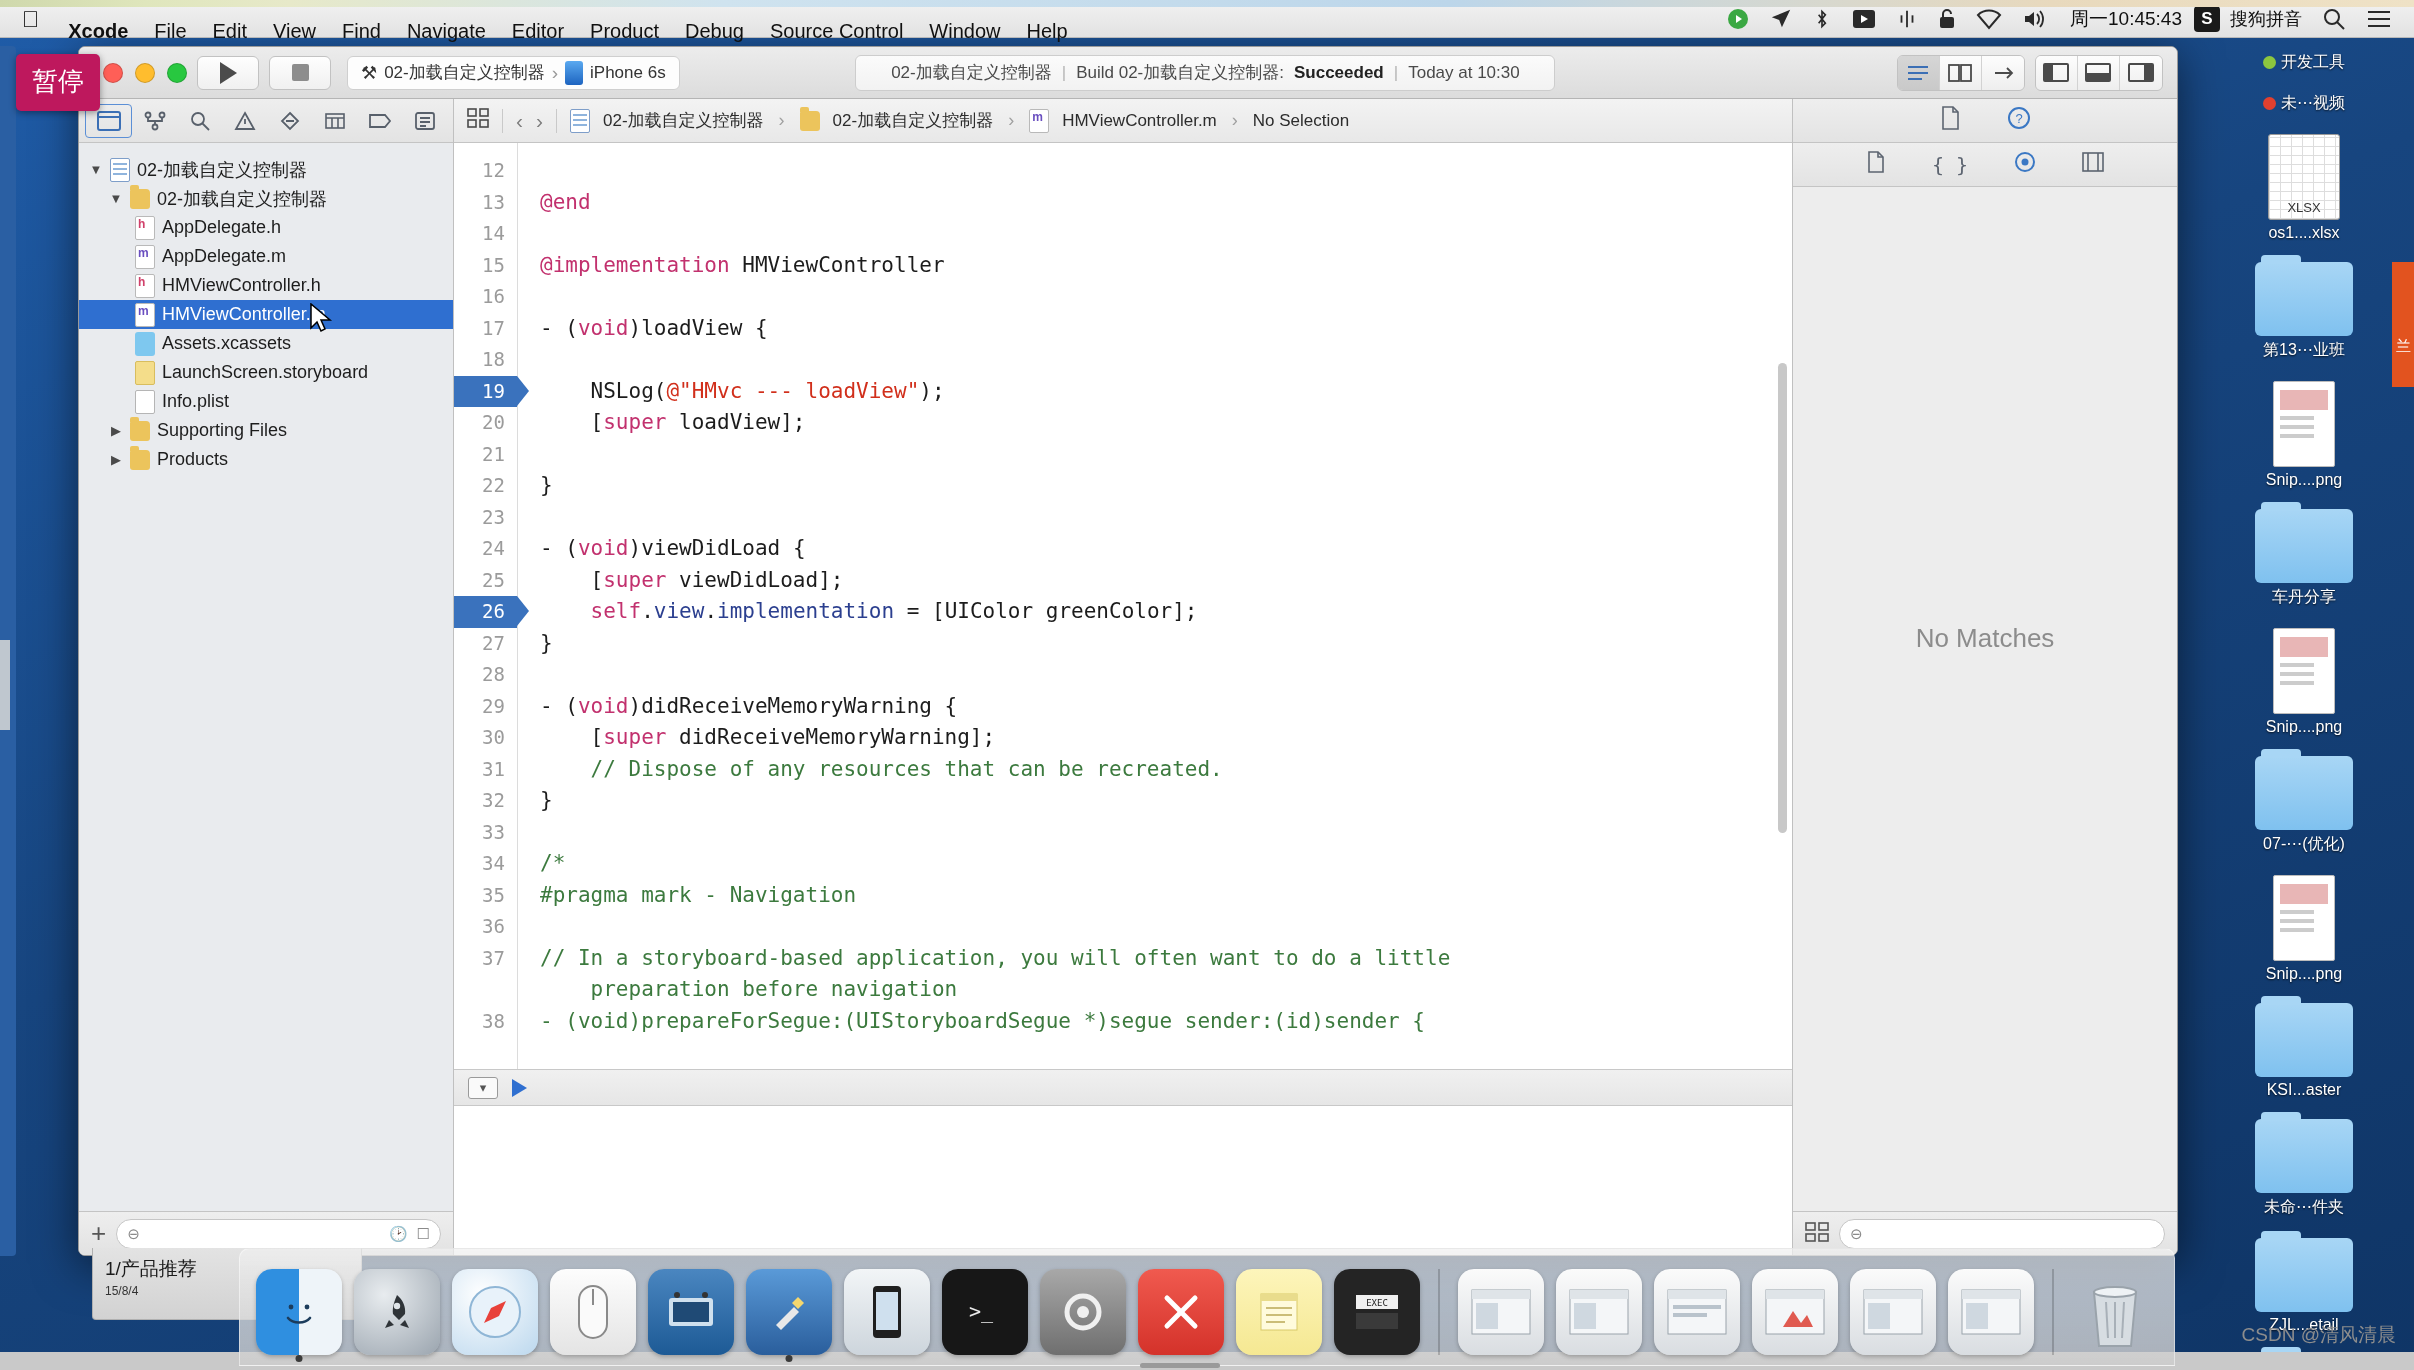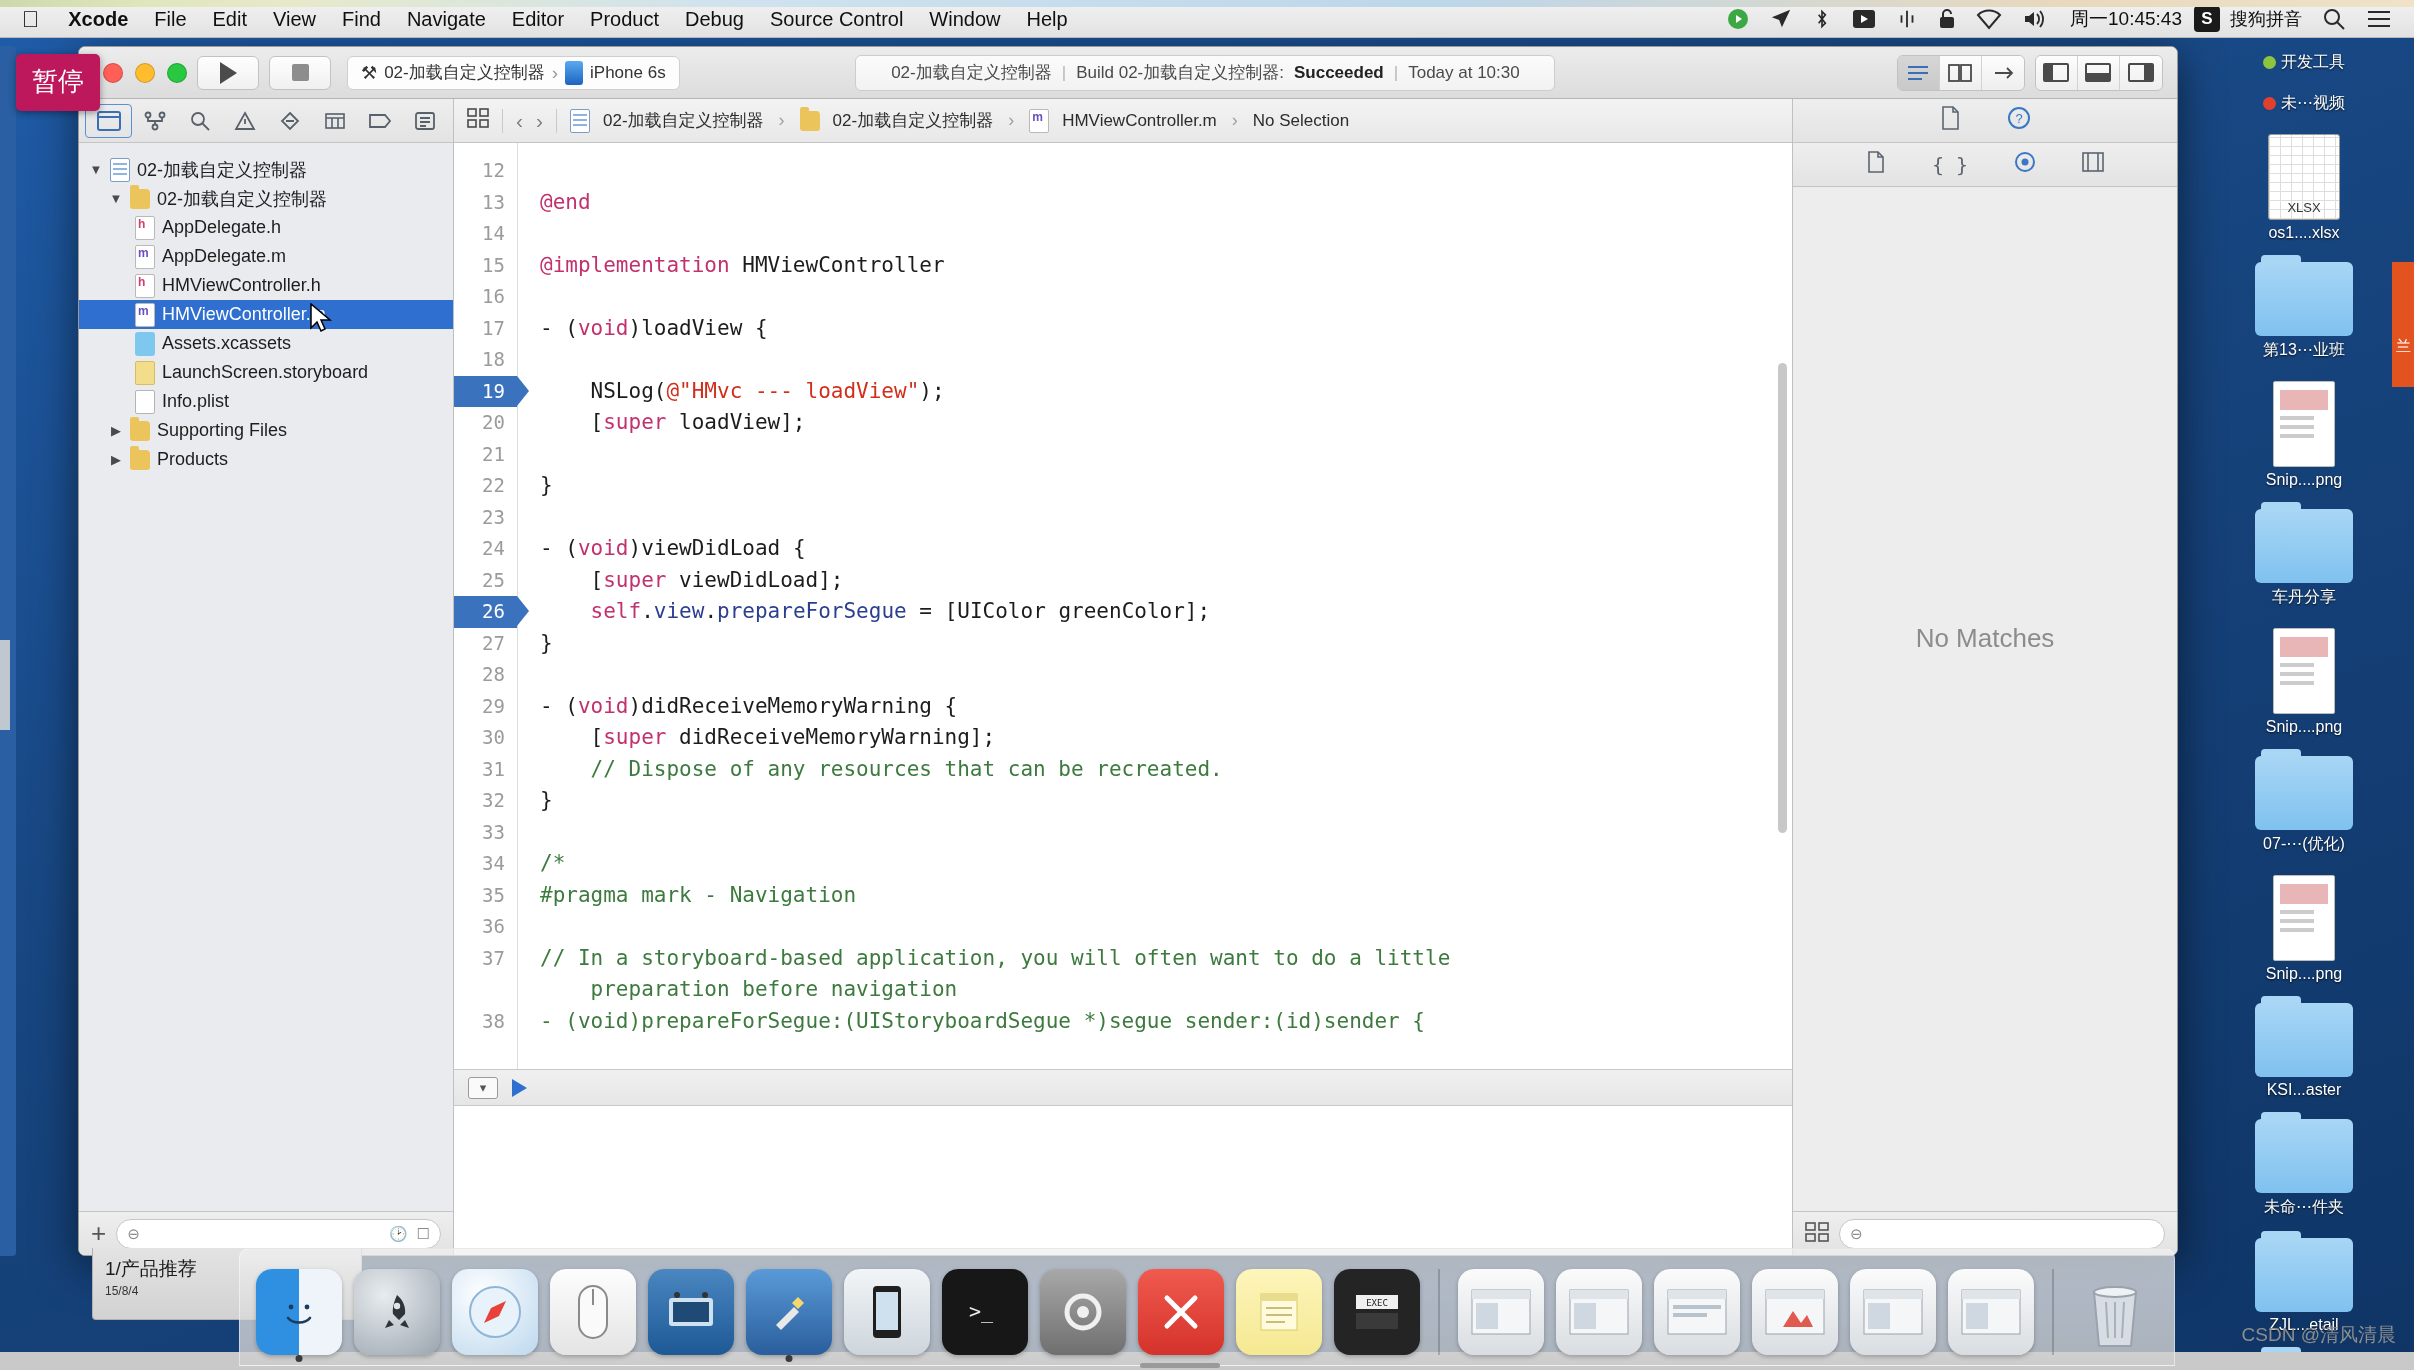--- a/index.html
+++ b/index.html
@@ -18,21 +18,21 @@
   }
 
   
   #menubar{
     position:absolute; top:0; left:0; width:2414px; height:38px;
     background:linear-gradient(180deg,#f2f2f2 0%, #e2e2e2 100%);
     border-bottom:1px solid #b9b9b9;
     display:flex; align-items:center; padding:0 12px;
     font-size:20px; color:#101010; z-index:90;
   }
-  #menubar .mi{ padding:0 13px; white-space:nowrap; line-height:38px; height:38px;}
+  #menubar .mi{ padding:12px 13px; white-space:nowrap; line-height:38px; height:38px;}
   #menubar .mi.apple{ font-size:23px; padding:0 16px 0 10px;}
   #menubar .mi.bold{ font-weight:bold; }
   #menubar .spacer{ flex:1; }
   #menubar .st{ padding:0 10px; display:flex; align-items:center; white-space:nowrap;}
   #menubar .clock{ font-size:19px; padding:0 12px;}
 
   
   #topstrip{
     position:absolute;top:0;left:0;width:2414px;height:7px;
     background:linear-gradient(90deg,#cfd8ac 0%, #dfe6bc 6%, #e7e9c9 12%, #cfe3ef 30%, #bcd6ea 60%, #e8d9bd 85%, #efe2c6 100%);
@@ -714,21 +714,21 @@
 <span></span>
 <span>- (<span class="kw">void</span>)loadView {</span>
 <span></span>
 <span>    NSLog(<span class="str">@"HMvc --- loadView"</span>);</span>
 <span>    [<span class="kw">super</span> loadView];</span>
 <span></span>
 <span>}</span>
 <span></span>
 <span>- (<span class="kw">void</span>)viewDidLoad {</span>
 <span>    [<span class="kw">super</span> viewDidLoad];</span>
-<span>    <span class="kw">self</span>.<span class="typ">view</span>.<span class="typ">prepareForSegue</span> = [UIColor greenColor];</span>
+<span>    <span class="kw">self</span>.<span class="typ">view</span>.<span class="typ">implementation</span> = [UIColor greenColor];</span>
 <span>}</span>
 <span></span>
 <span>- (<span class="kw">void</span>)didReceiveMemoryWarning {</span>
 <span>    [<span class="kw">super</span> didReceiveMemoryWarning];</span>
 <span class="cmt">    // Dispose of any resources that can be recreated.</span>
 <span>}</span>
 <span></span>
 <span class="cmt">/*</span>
 <span class="cmt">#pragma mark - Navigation</span>
 <span></span>

